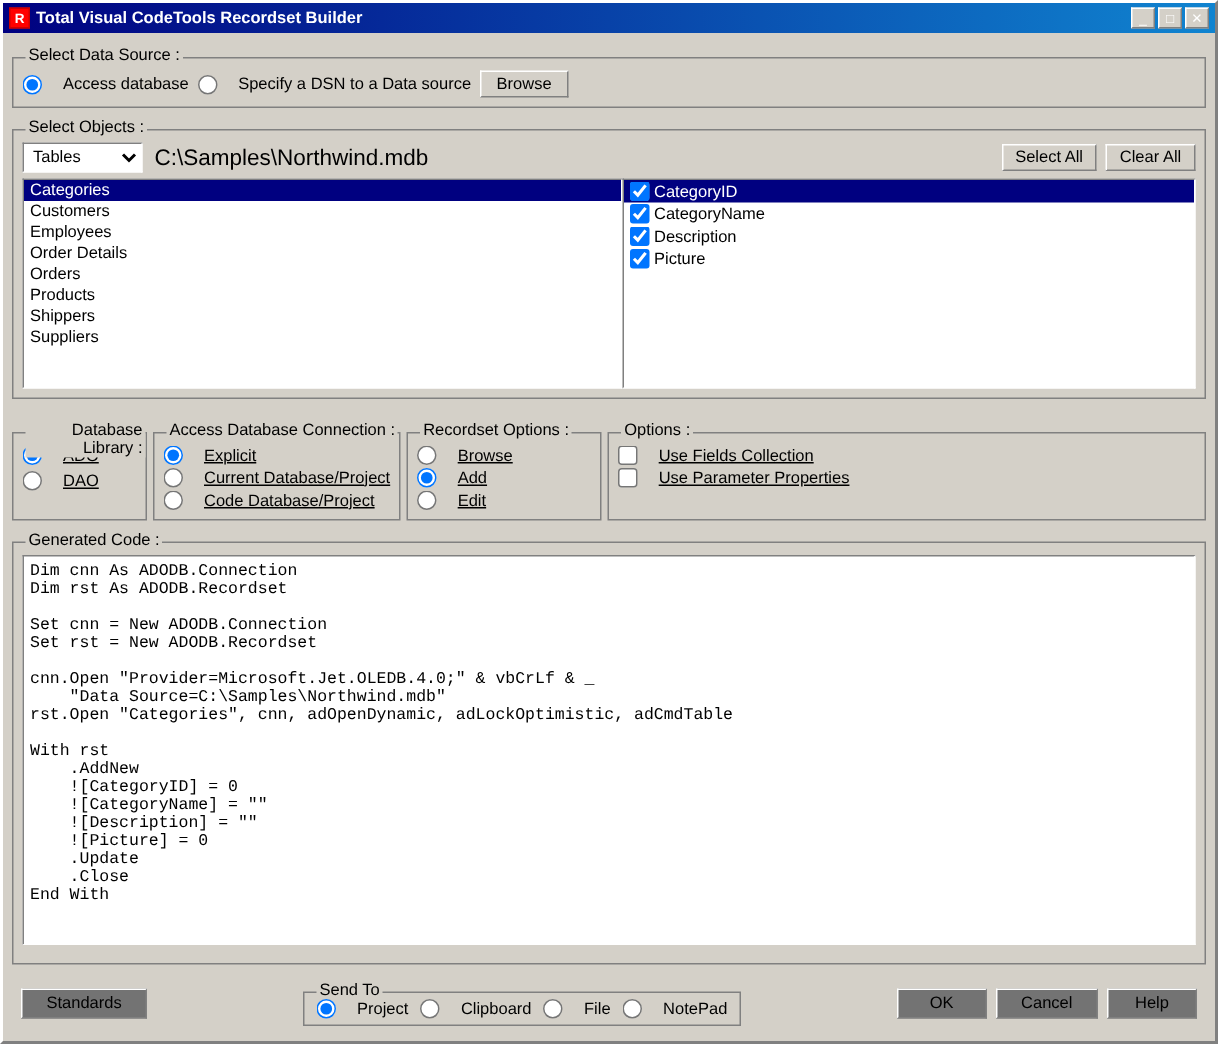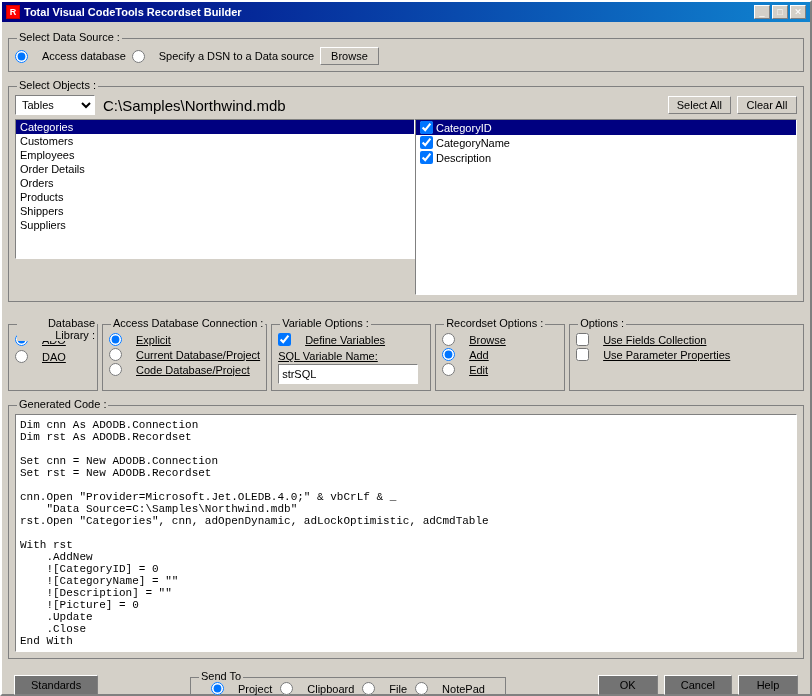--- a/index.html
+++ b/index.html
@@ -144,21 +144,21 @@
       background: white;
       overflow-y: auto;
       font-size: 11px;
     }
     .list-left {
       width: 400px;
       height: 140px;
     }
     .list-right {
       flex: 1;
-      height: 176px;
+      height: 140px;
     }
     .list-item {
       padding: 1px 4px;
       cursor: pointer;
       white-space: nowrap;
     }
     .list-item.selected {
       background: #000080;
       color: white;
     }
@@ -212,21 +212,21 @@
     }
     .footer {
       display: flex;
       align-items: center;
       justify-content: space-between;
       padding: 4px 6px 4px 6px;
       margin-top: 2px;
     }
     .send-to-group {
       border: 1px solid #808080;
-      padding: 4px 20px;
+      padding: 4px 8px;
       display: flex;
       align-items: center;
       gap: 8px;
       position: relative;
       margin-top: 8px;
       justify-content: center;
     }
     .send-to-label {
       position: absolute;
       top: -8px;
@@ -327,20 +327,24 @@
               <span>CategoryID</span>
             </div>
             <div class="list-item-check">
               <input type="checkbox" checked="" style="">
               <span>CategoryName</span>
             </div>
             <div class="list-item-check">
               <input type="checkbox" checked="" style="">
               <span>Description</span>
             </div>
+            <div class="list-item-check">
+              <input type="checkbox" checked="" style="">
+              <span>Picture</span>
+            </div>
           </div>
       </div>
     </div>
 
     <div class="bottom-panels" style="margin-top: 10px; text-decoration: underline;">
 
       <div class="group-box panel-db-lib">
         <span class="group-label">Database Library :</span>
         <div class="radio-row">
           <input type="radio" name="dblibrary" checked="" style="">
@@ -364,30 +368,20 @@
           <input type="radio" name="accconn" style="">
           <label>Current Database/Project</label>
         </div>
         <div style="height:2px;"></div>
         <div class="radio-row">
           <input type="radio" name="accconn" style="">
           <label>Code Database/Project</label>
         </div>
       </div>
 
-      <div class="group-box panel-var-options">
-        <span class="group-label">Variable Options :</span>
-        <div class="radio-row">
-          <input type="checkbox" checked="" style="">
-          <label>Define Variables</label>
-        </div>
-        <div style="height:4px;"></div>
-        <div class="var-label">SQL Variable Name:</div>
-        <input type="text" class="text-field" style="width: 140px;" value="strSQL">
-      </div>
 
       <div class="group-box panel-recordset">
         <span class="group-label">Recordset Options :</span>
         <div class="radio-row">
           <input type="radio" name="rsopts" style="">
           <label>Browse</label>
         </div>
         <div style="height:2px;"></div>
         <div class="radio-row">
           <input type="radio" name="rsopts" checked="" style="">

